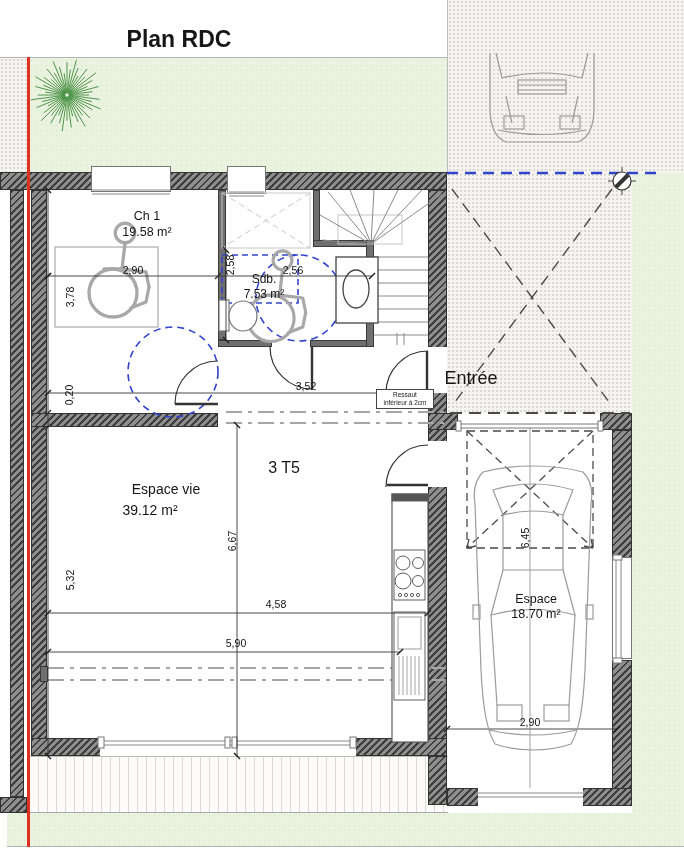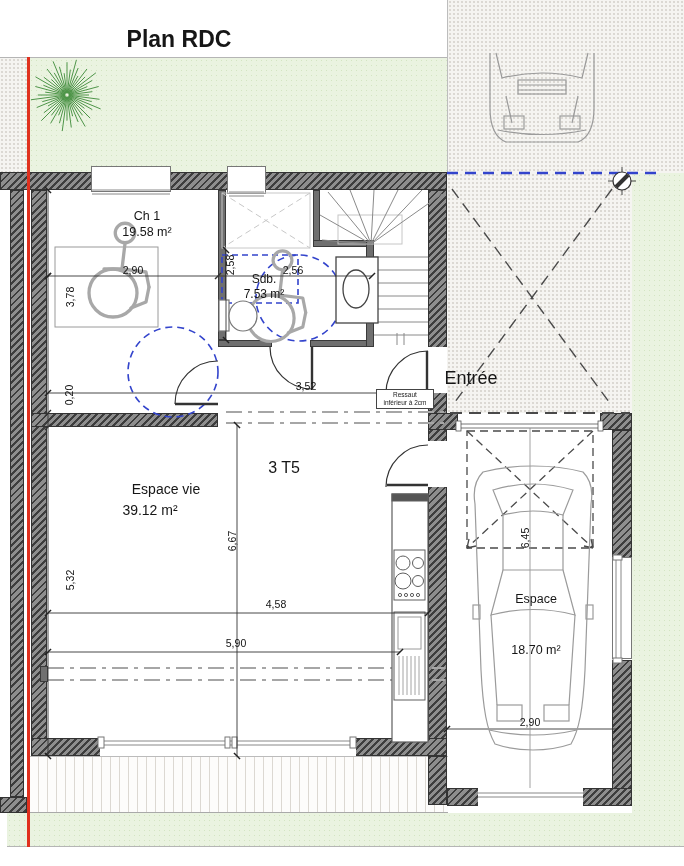--- a/index.html
+++ b/index.html
@@ -306,21 +306,21 @@
   <div class="lbl" style="left:264px;top:288px;font-size:12px;">7.53 m²</div>
 
   <div class="lbl" style="left:166px;top:481px;font-size:14px;">Espace vie</div>
   <div class="lbl" style="left:150px;top:502px;font-size:14px;">39.12 m²</div>
 
   <div class="lbl" style="left:284px;top:459px;font-size:16px;font-weight:400;">3 T5</div>
 
   <div class="lbl" style="left:471px;top:368px;font-size:18px;">Entrée</div>
 
   <div class="lbl" style="left:536px;top:592px;font-size:12.5px;">Espace</div>
-  <div class="lbl" style="left:536px;top:607px;font-size:12.5px;margin-top:36px;">18.70 m²</div>
+  <div class="lbl" style="left:536px;top:607px;font-size:12.5px;">18.70 m²</div>
 
   <div class="note-box" style="left:376px;top:389px;width:52px;">
     <span>Ressaut</span><br>
     <span>inférieur à 2cm</span>
   </div>
 
   <div class="dim" style="left:133px;top:270px;">2,90</div>
   <div class="dim rot" style="left:70px;top:297px;">3,78</div>
   <div class="dim rot" style="left:69px;top:395px;">0,20</div>
   <div class="dim rot" style="left:230px;top:265px;">2,58</div>

